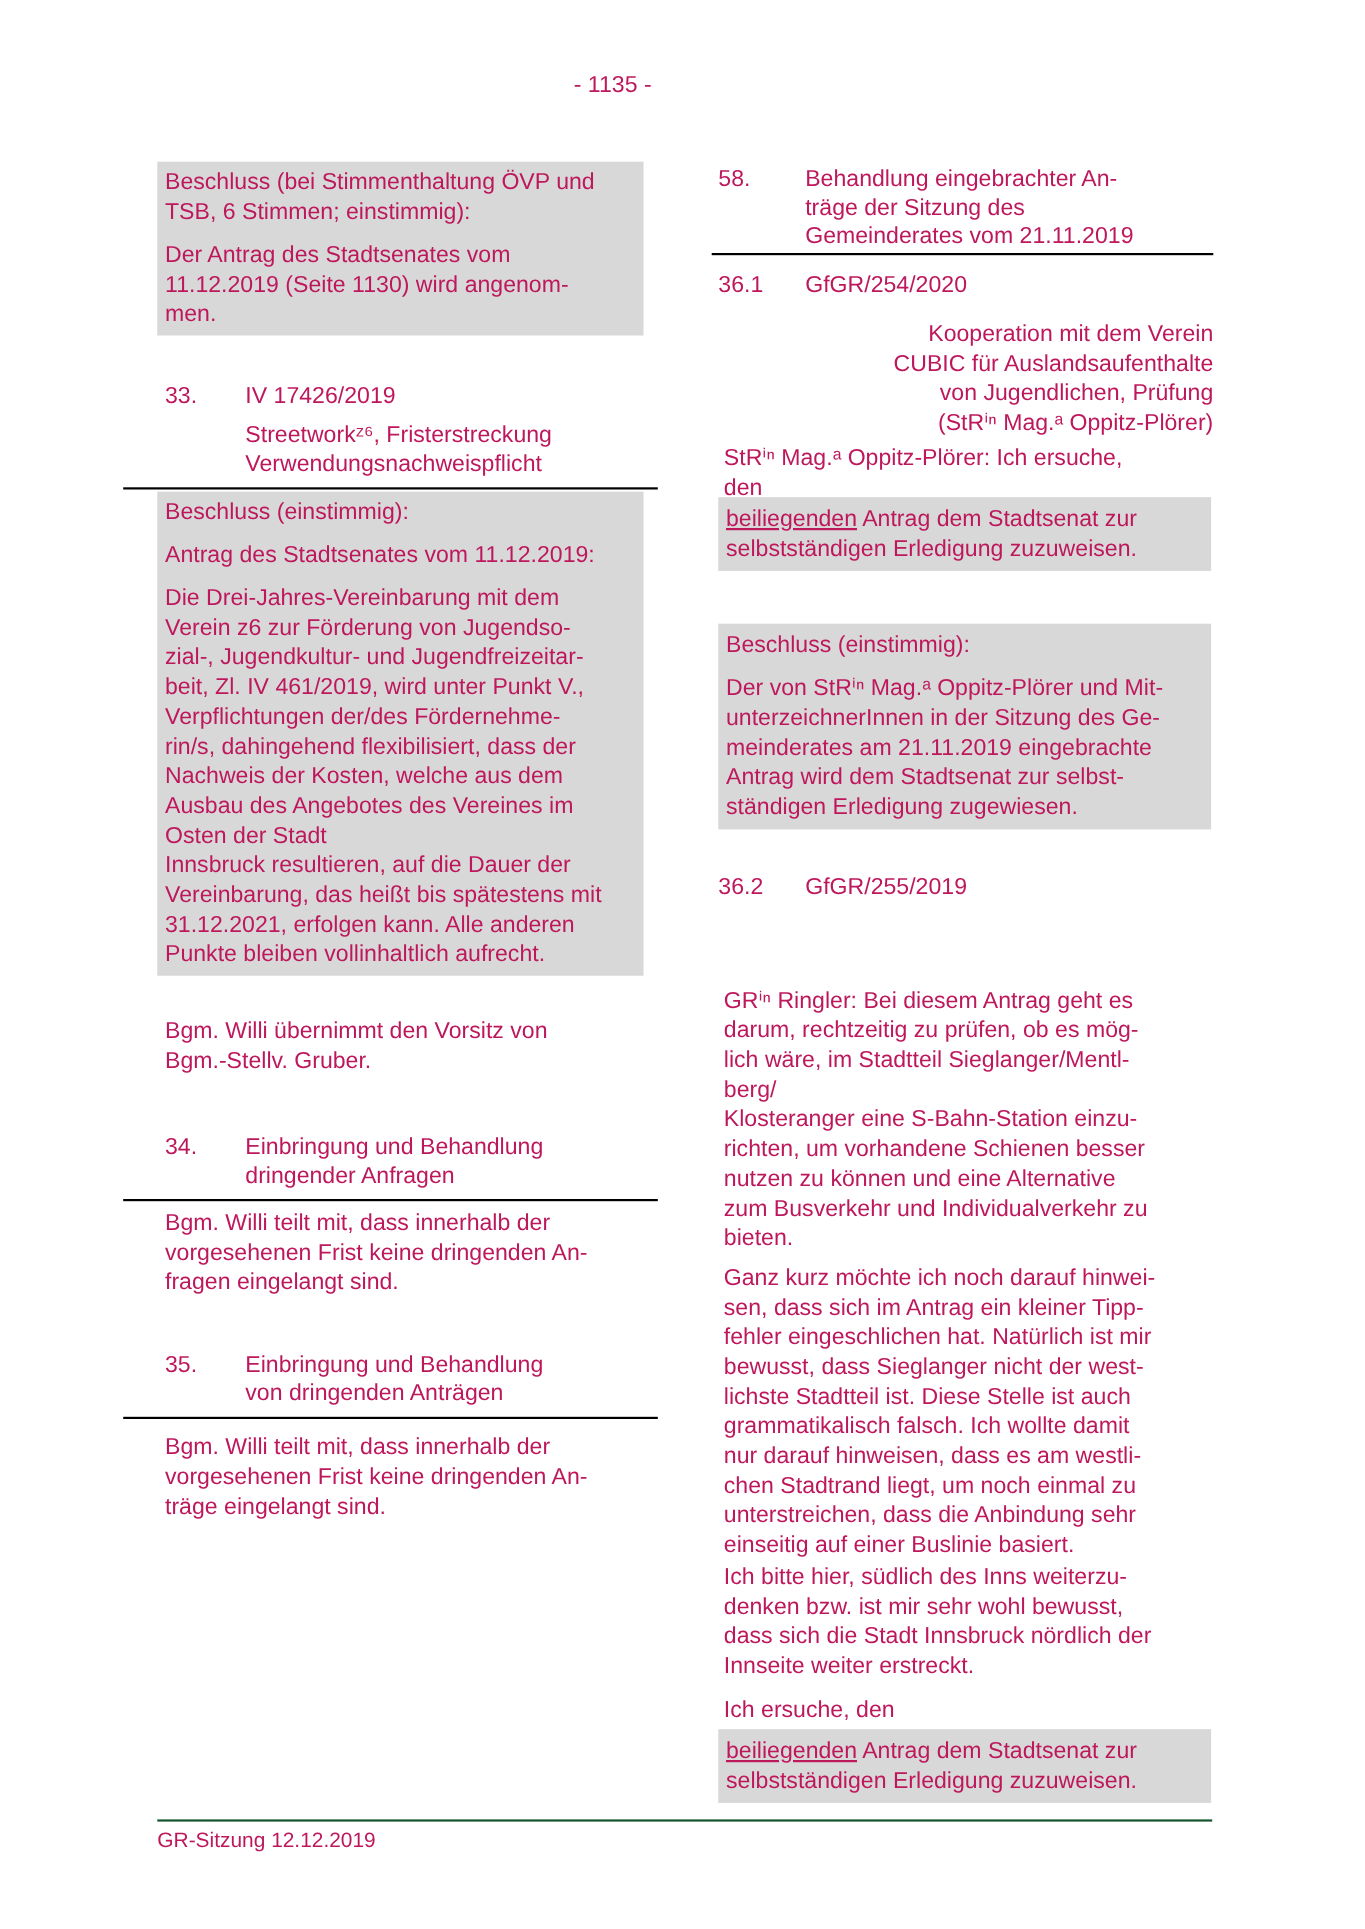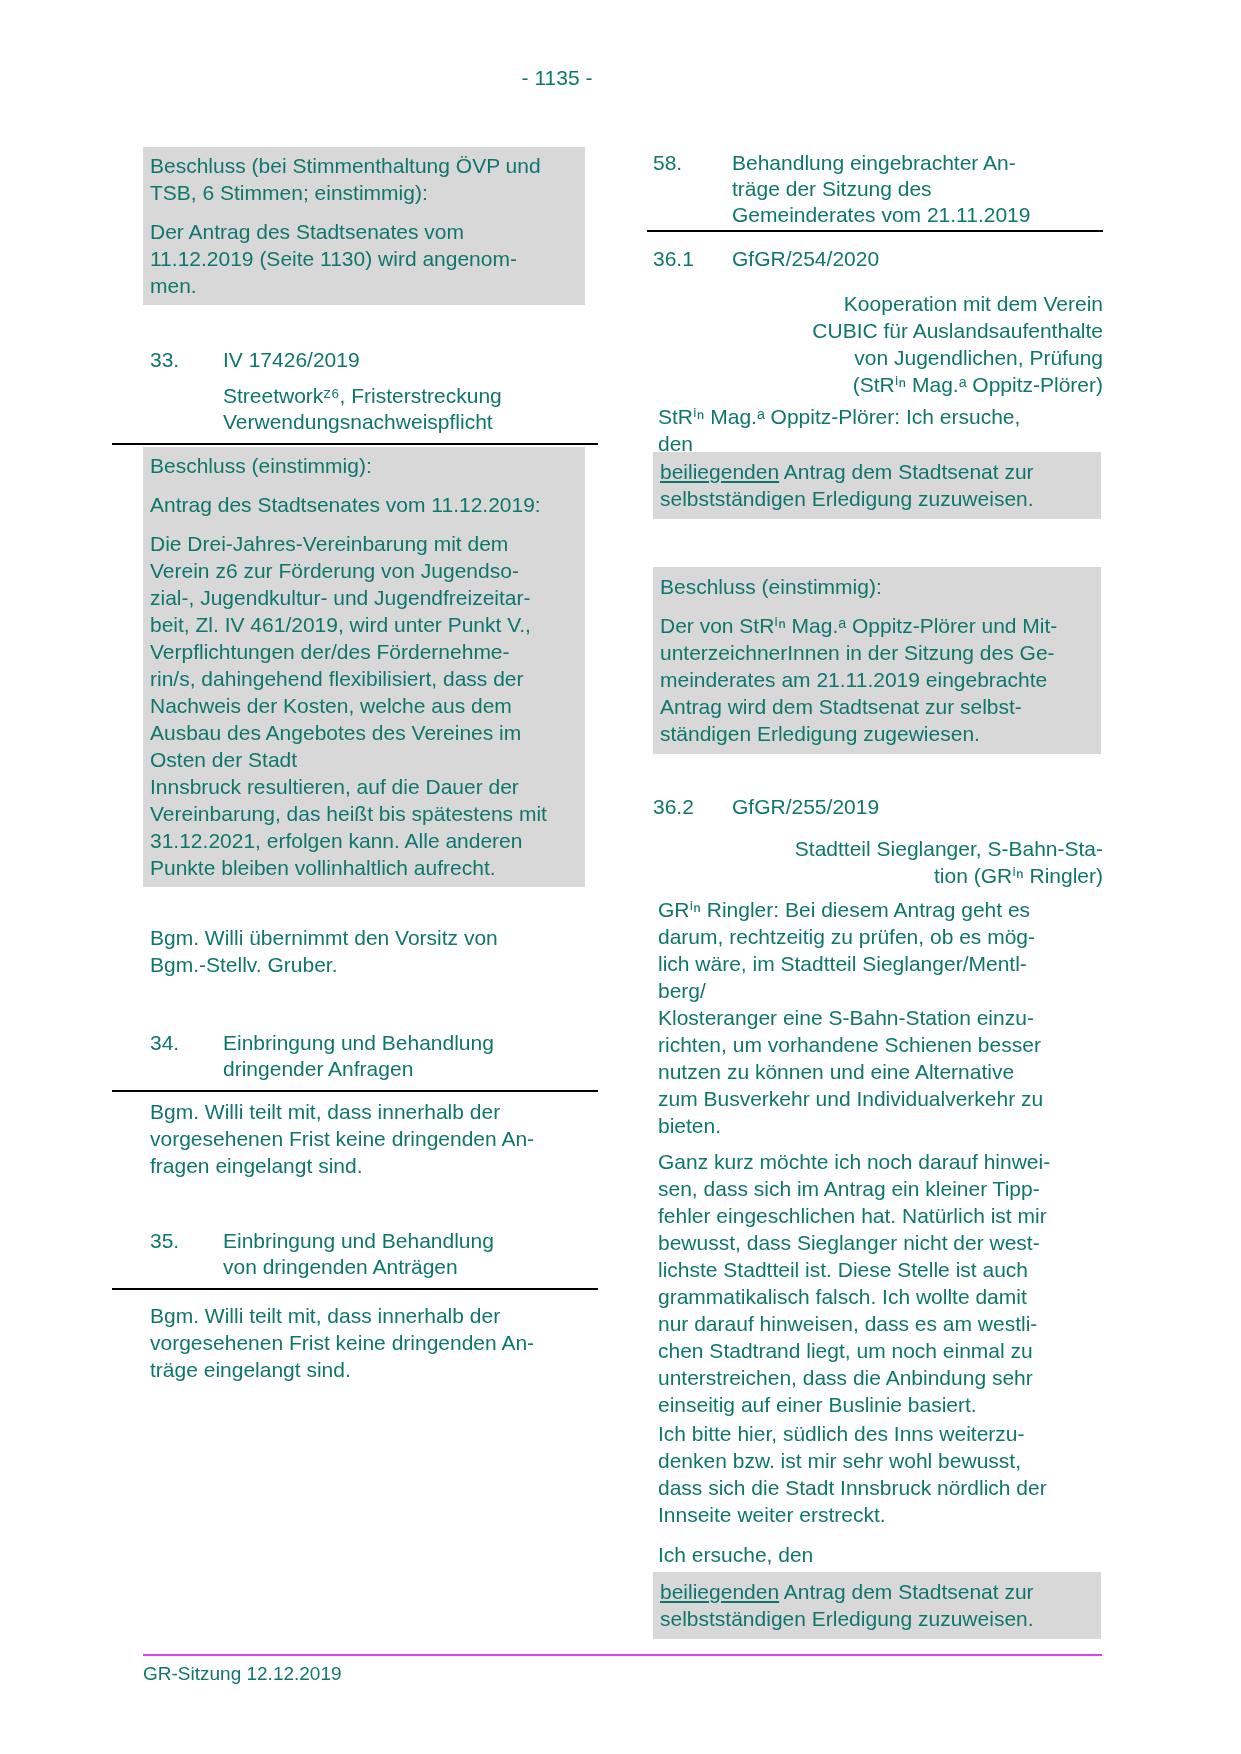--- a/index.html
+++ b/index.html
@@ -1,21 +1,21 @@
 <!DOCTYPE html>
 <html><head>
 <meta charset="utf-8">
 <style>
   html,body{margin:0;padding:0;background:#ffffff;}
   .page{
     position:relative;
     width:1241px;height:1754px;
     background:#ffffff;
     font-family:"Liberation Sans","DejaVu Sans",sans-serif;
-    font-size:21px;line-height:27px;color:#0f766e;
+    font-size:21px;line-height:27px;color:#be185d;
     overflow:hidden;
   }
   .lines{white-space:pre;}
   .pagenum{position:absolute;top:64px;left:112px;width:890px;text-align:center;}
   .col{position:absolute;top:0;height:1535px;}
   .col-left{left:112px;width:486px;}
   .col-right{left:647px;width:456px;}
   .block{position:absolute;left:0;right:0;}
   .hl{background:#d8d8d8;}
   .graypad{padding:5px 7px 6px 7px;margin-left:31px;margin-right:13px;}
@@ -28,21 +28,21 @@
   .h-left{padding-left:38px;padding-bottom:8px;}
   .h-right{padding-left:6px;padding-bottom:2px;}
   .hrow{display:flex;}
   .num{width:73px;flex-shrink:0;}
   .col-right .num{width:79px;}
   .subtitle{margin-left:73px;margin-top:10px;}
   .sub-right{padding-left:85px;text-align:right;}
   .uline{text-decoration:underline;}
   .footer{
     position:absolute;left:143px;width:959px;top:1654px;
-    border-top:2px solid #d946ef;padding-top:6px;
+    border-top:2px solid #14532d;padding-top:6px;
     font-size:19px;line-height:24px;
   }
 </style>
 </head>
 <body>
 
 <div class="page">
 
   <div class="pagenum">- 1135 -</div>
 
@@ -152,22 +152,20 @@
 ständigen Erledigung zugewiesen.</div>
     </div>
 
     <div class="block" style="top:793px;padding-left:6px">
       <div class="hrow">
         <span class="num lines">36.2</span>
         <span class="lines">GfGR/255/2019</span>
       </div>
     </div>
 
-    <div class="block sub-right lines" style="top:835px">Stadtteil Sieglanger, S-Bahn-Sta-
-tion (GRⁱⁿ Ringler)</div>
 
     <div class="block indent lines" style="top:896px">GRⁱⁿ Ringler: Bei diesem Antrag geht es
 darum, rechtzeitig zu prüfen, ob es mög-
 lich wäre, im Stadtteil Sieglanger/Mentl-
 berg/
 Klosteranger eine S-Bahn-Station einzu-
 richten, um vorhandene Schienen besser
 nutzen zu können und eine Alternative
 zum Busverkehr und Individualverkehr zu
 bieten.</div>

